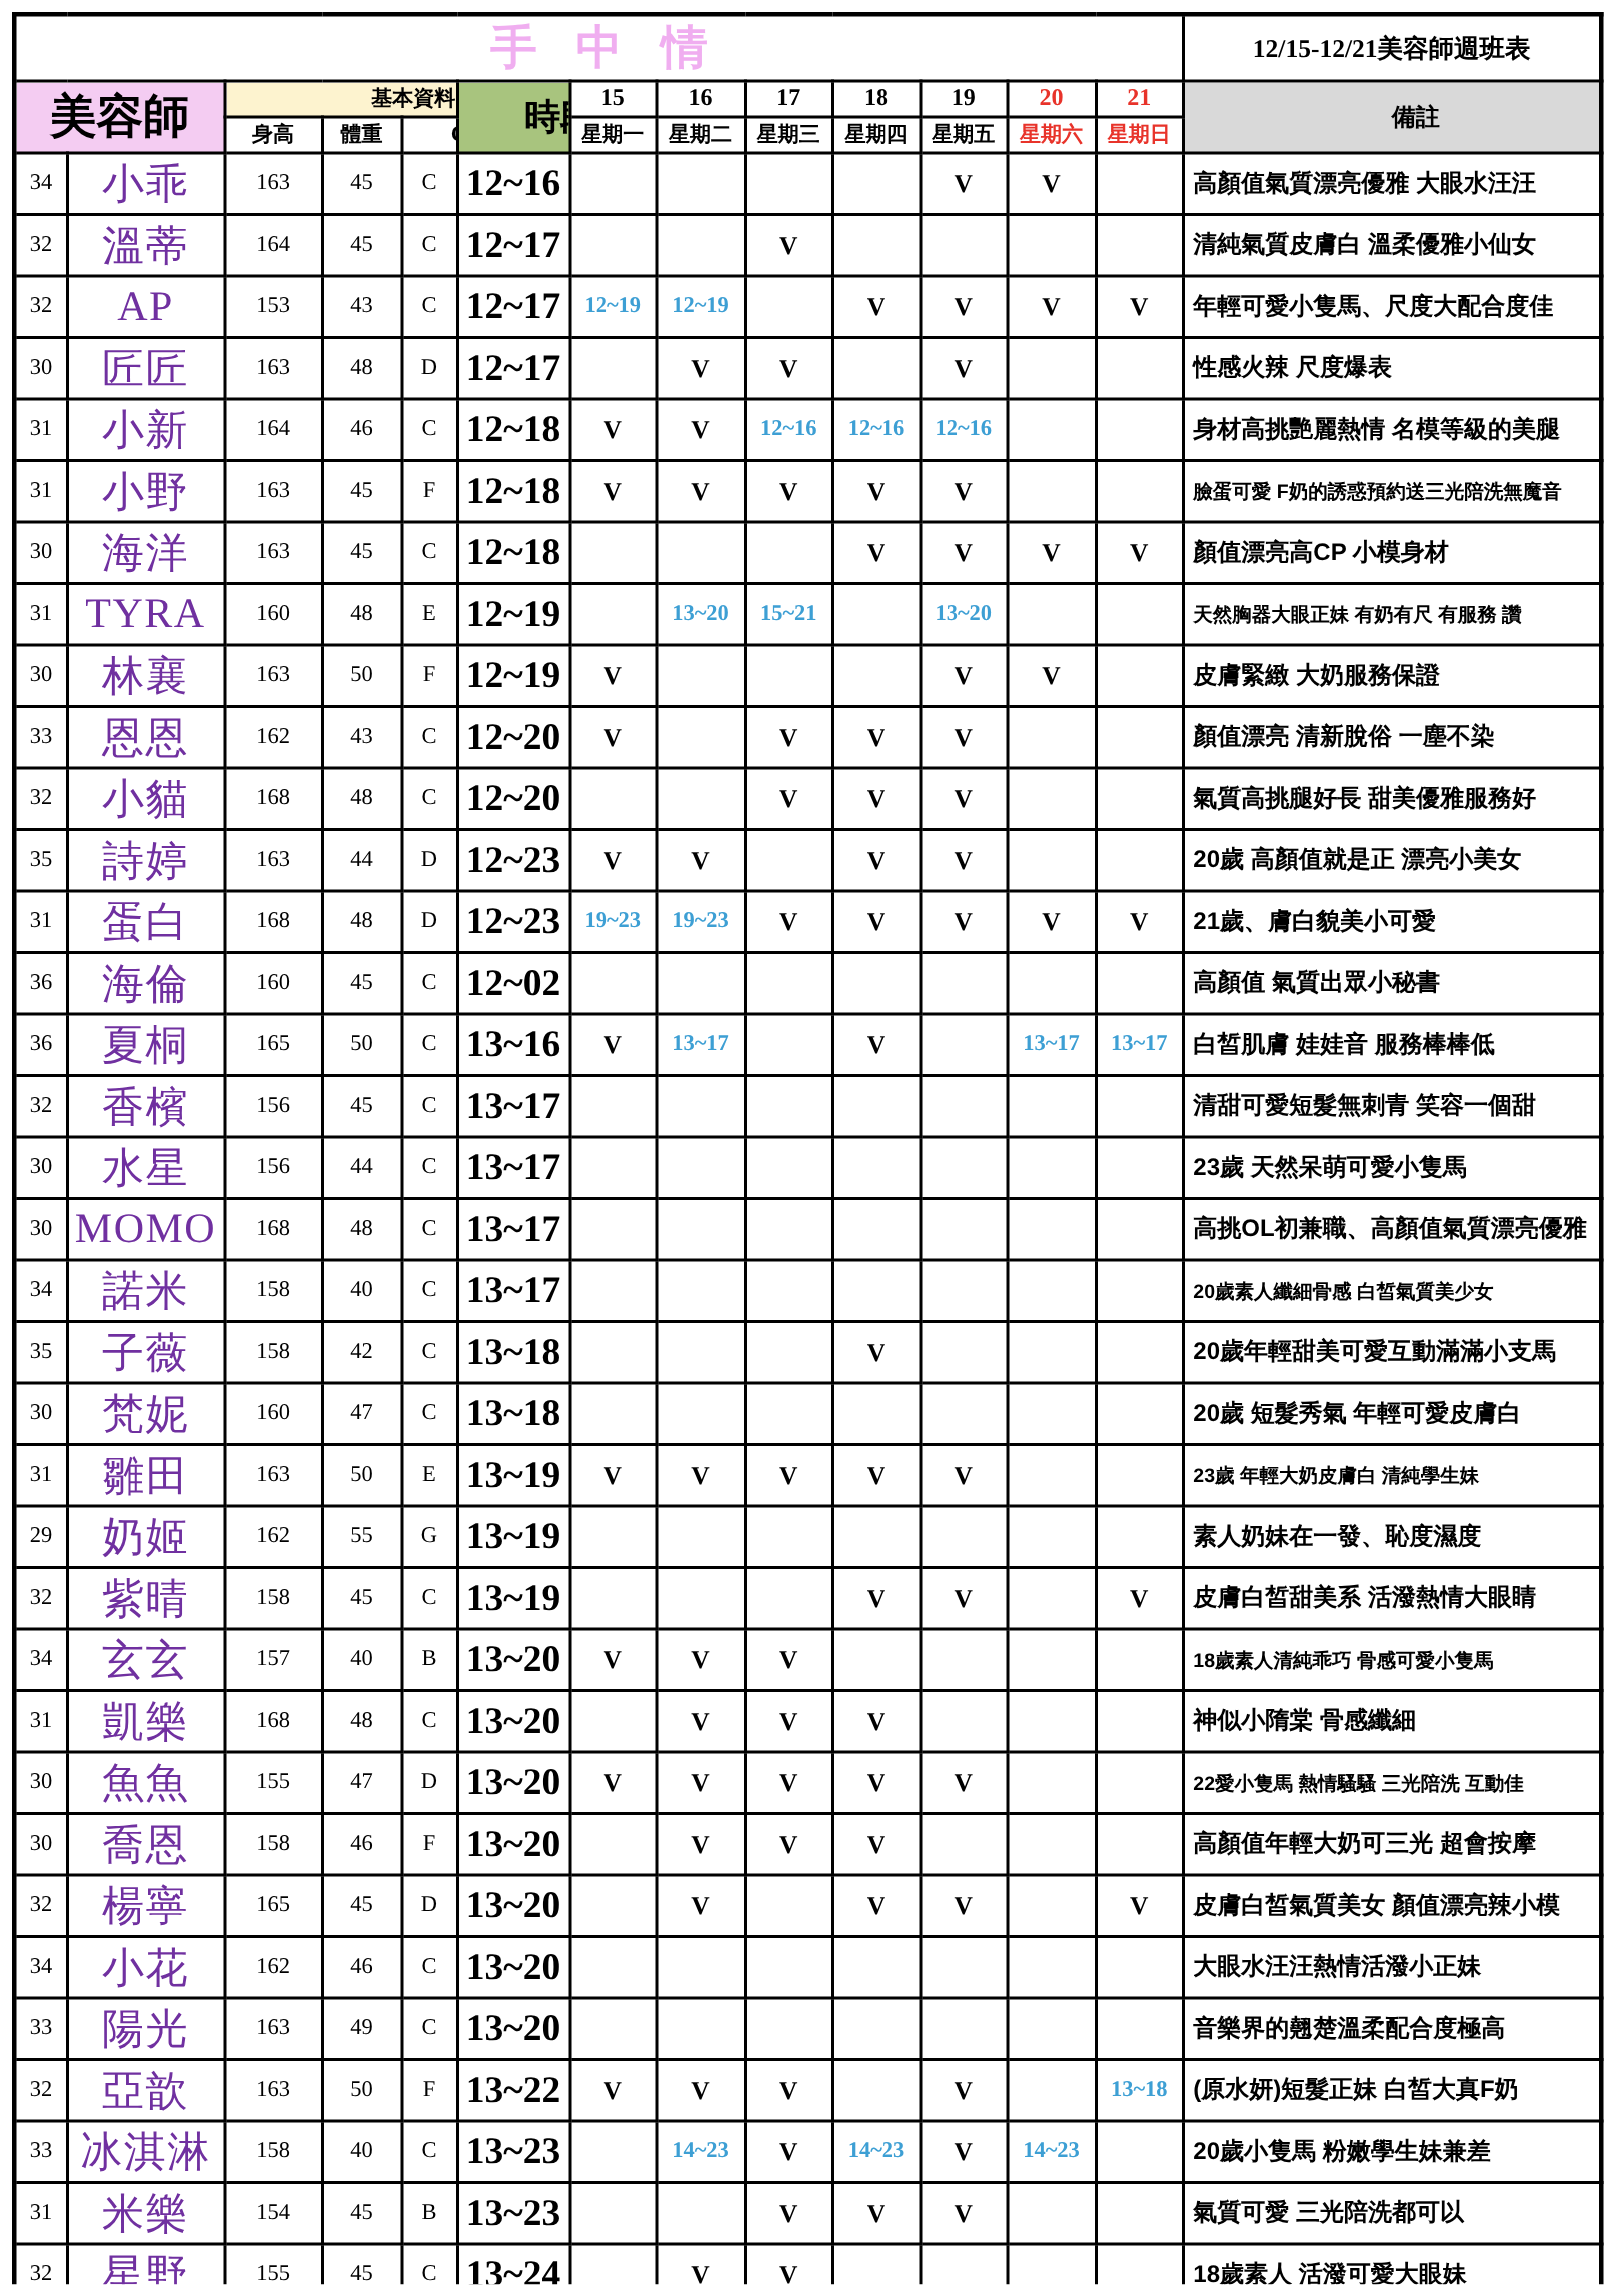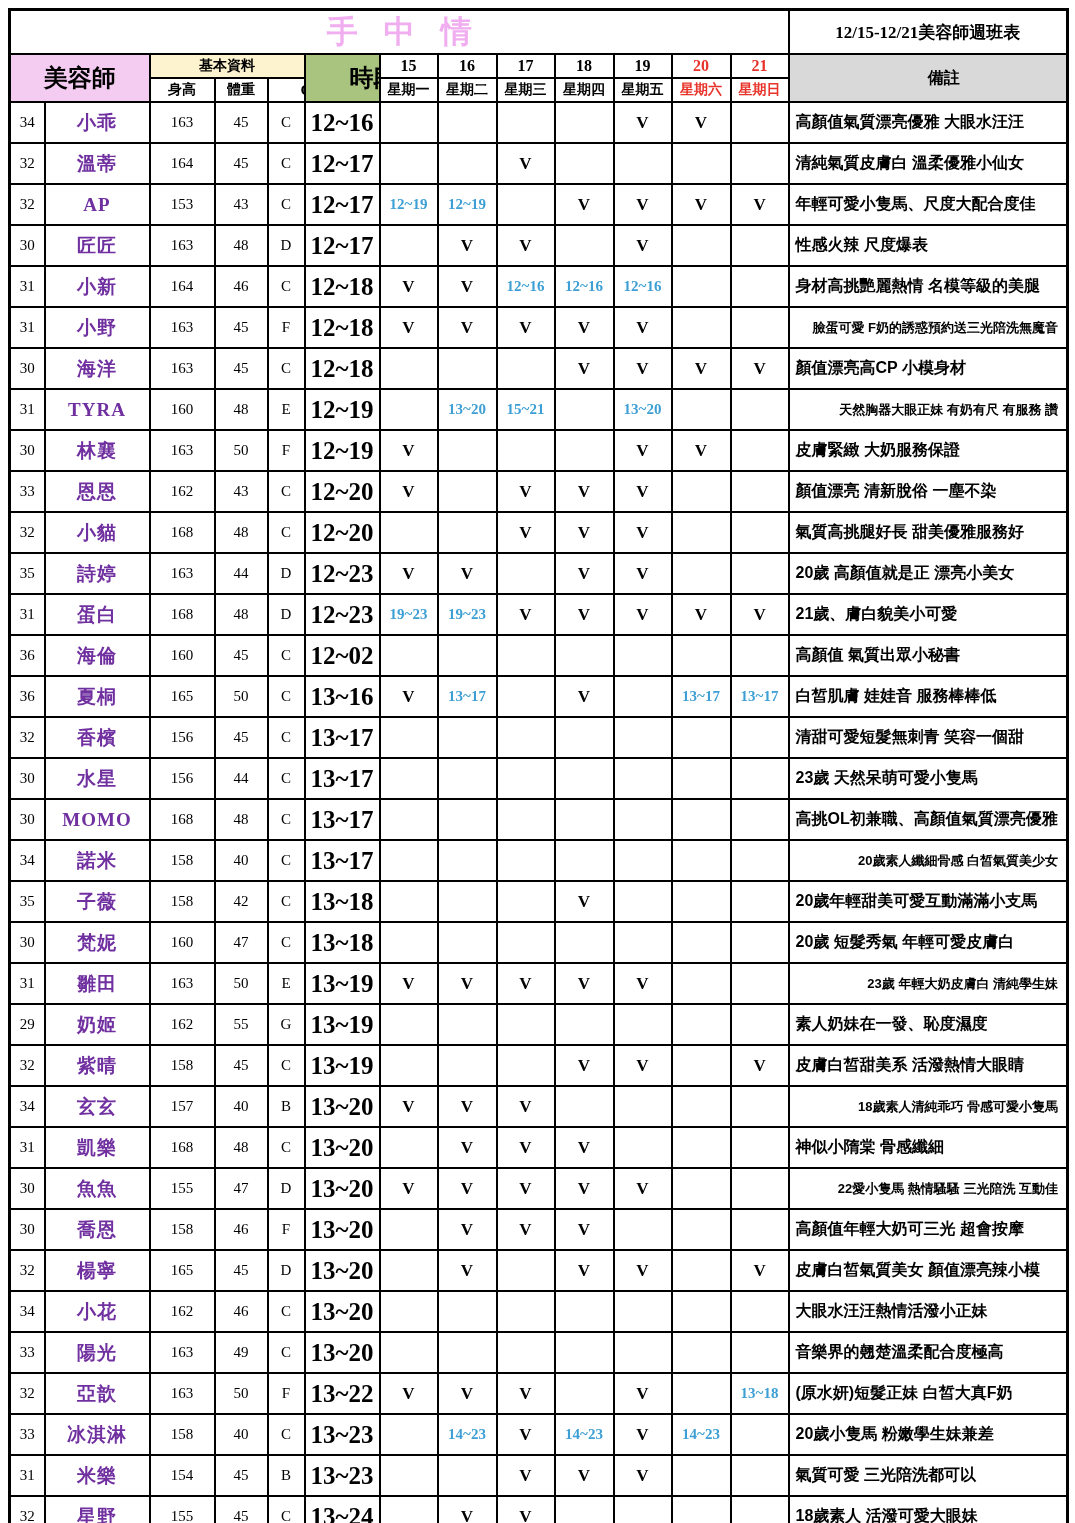--- a/index.html
+++ b/index.html
@@ -18,43 +18,43 @@
   .title-row td { height:38px; }
   .title-cell div {
     font-family:"Liberation Sans","DejaVu Sans",sans-serif;
     font-weight:bold; font-size:31px; color:var(--title-pink);
     letter-spacing:26px; padding-left:26px; text-align:center;
   }
   .subtitle-cell { font-family:"Liberation Serif","DejaVu Serif",serif; font-weight:bold; font-size:17px; }
 
   
   .hrow td { height:22px; }
-  .h-staff   { background:var(--hdr-pink); font-weight:bold; font-size:24px; }
-  .h-basic   { background:var(--hdr-yellow); font-weight:bold; font-size:14px; }
+  .h-staff   { background:var(--hdr-pink); font-weight:bold; font-size:31px; }
+  .h-basic   { background:var(--hdr-yellow); font-weight:bold; font-size:14px;text-align:right; }
   .h-sub     { font-weight:bold; font-size:14px; }
   .h-cup     { font-weight:bold; font-size:15px; font-family:"Liberation Serif","DejaVu Serif",serif;padding-left:32px; }
   .h-slot    { background:var(--hdr-green); font-weight:bold; font-size:24px;padding-left:44px; }
   .h-date    { font-weight:bold; font-size:16px; font-family:"Liberation Serif","DejaVu Serif",serif;margin-top:36px; }
   .h-weekday { font-weight:bold; font-size:14px; }
   .h-remark  { background:var(--hdr-gray); font-weight:bold; font-size:16px;padding-left:32px; }
   .red { color:var(--red); }
 
   
   .data-row td { height:39px; }
   .c-no, .c-num { font-family:"Liberation Serif","DejaVu Serif",serif; font-size:15px; }
   .c-name {
     font-family:"Liberation Serif","DejaVu Serif",serif;
-    font-weight:bold; font-size:19px; color:var(--purple); letter-spacing:1px;margin-left:10px;
+    font-weight:normal; font-size:28px; color:var(--purple); letter-spacing:1px;margin-left:10px;
   }
   .c-cup  { font-family:"Liberation Serif","DejaVu Serif",serif; font-size:15px; }
   .c-slot { font-family:"Liberation Serif","DejaVu Serif",serif; font-weight:bold; font-size:25px; }
   .c-day  { font-family:"Liberation Serif","DejaVu Serif",serif; font-weight:bold; font-size:17px; }
   .c-day.time { font-size:15px; color:var(--blue); }
   .c-remark { text-align:left; padding:0 8px 0 6px; font-weight:bold; font-size:16px; }
-  .c-remark.small { font-size:13px;text-align:right; }
+  .c-remark.small { font-size:13px; }
 </style>
 </head>
 <body>
 
 <div class="sheet">
   <table class="schedule">
     <colgroup>
       <col style="width:35px">
         <col style="width:105px">
         <col style="width:65px">

